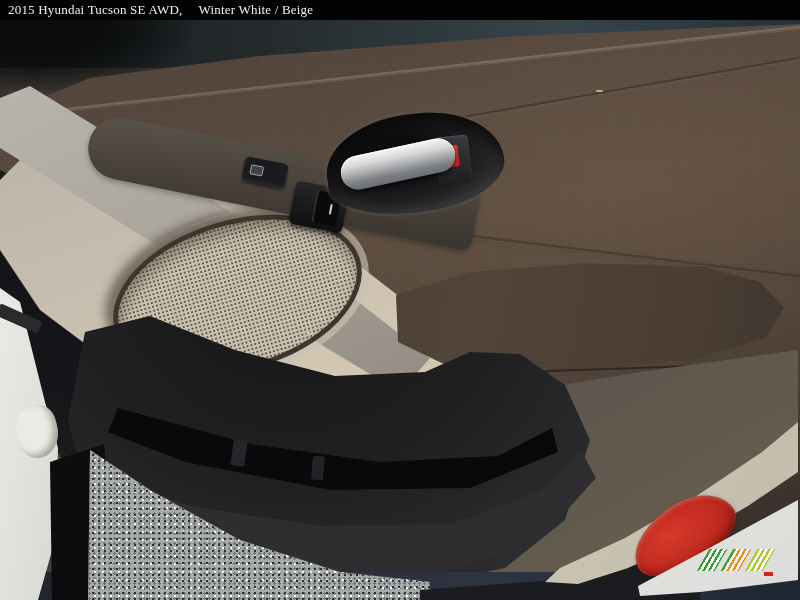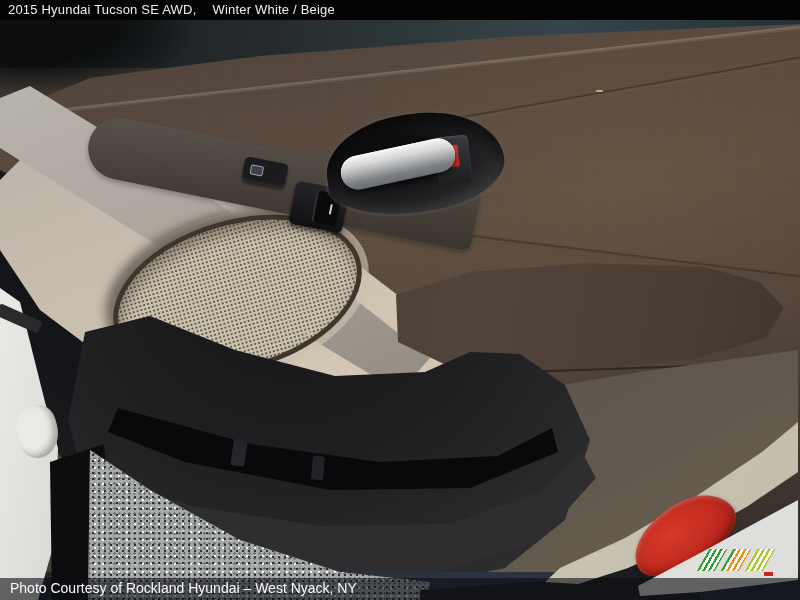--- a/index.html
+++ b/index.html
@@ -1,18 +1,18 @@
 <!DOCTYPE html>
 <html><head>
 <meta charset="utf-8">
 <style>
   * { margin:0; padding:0; box-sizing:border-box; }
   html,body { width:800px; height:600px; overflow:hidden; background:#000;
     font-family:"Liberation Sans", sans-serif; }
-  .stage { position:relative; width:696px; height:600px; background:#000; }
+  .stage { position:relative; width:696px; height:600px; background:#000;font-family:Liberation Serif, serif; }
 
   
   .titlebar { position:absolute; left:0; top:0; width:800px; height:20px;
     background:#030303; color:#efefef; font-size:13px; line-height:20px;
     padding-left:8px; white-space:nowrap; z-index:50; letter-spacing:.2px;}
   .titlebar .color-name { margin-left:16px; }
 
   
   .photo { position:absolute; left:0; top:20px; width:800px; height:580px;
     background:#3a342e; overflow:hidden; }
@@ -248,17 +248,14 @@
 
 
     <div class="logo">
       <div class="lg lg1"></div>
       <div class="lg lg2"></div>
       <div class="lg lg3"></div>
       <div class="logo-red"></div>
     </div>
   </div>
 
-  <div class="footer">
-    <span>Photo Courtesy of Rockland Hyundai – West Nyack, NY</span>
-  </div>
 
 </div>
 
 </body></html>

